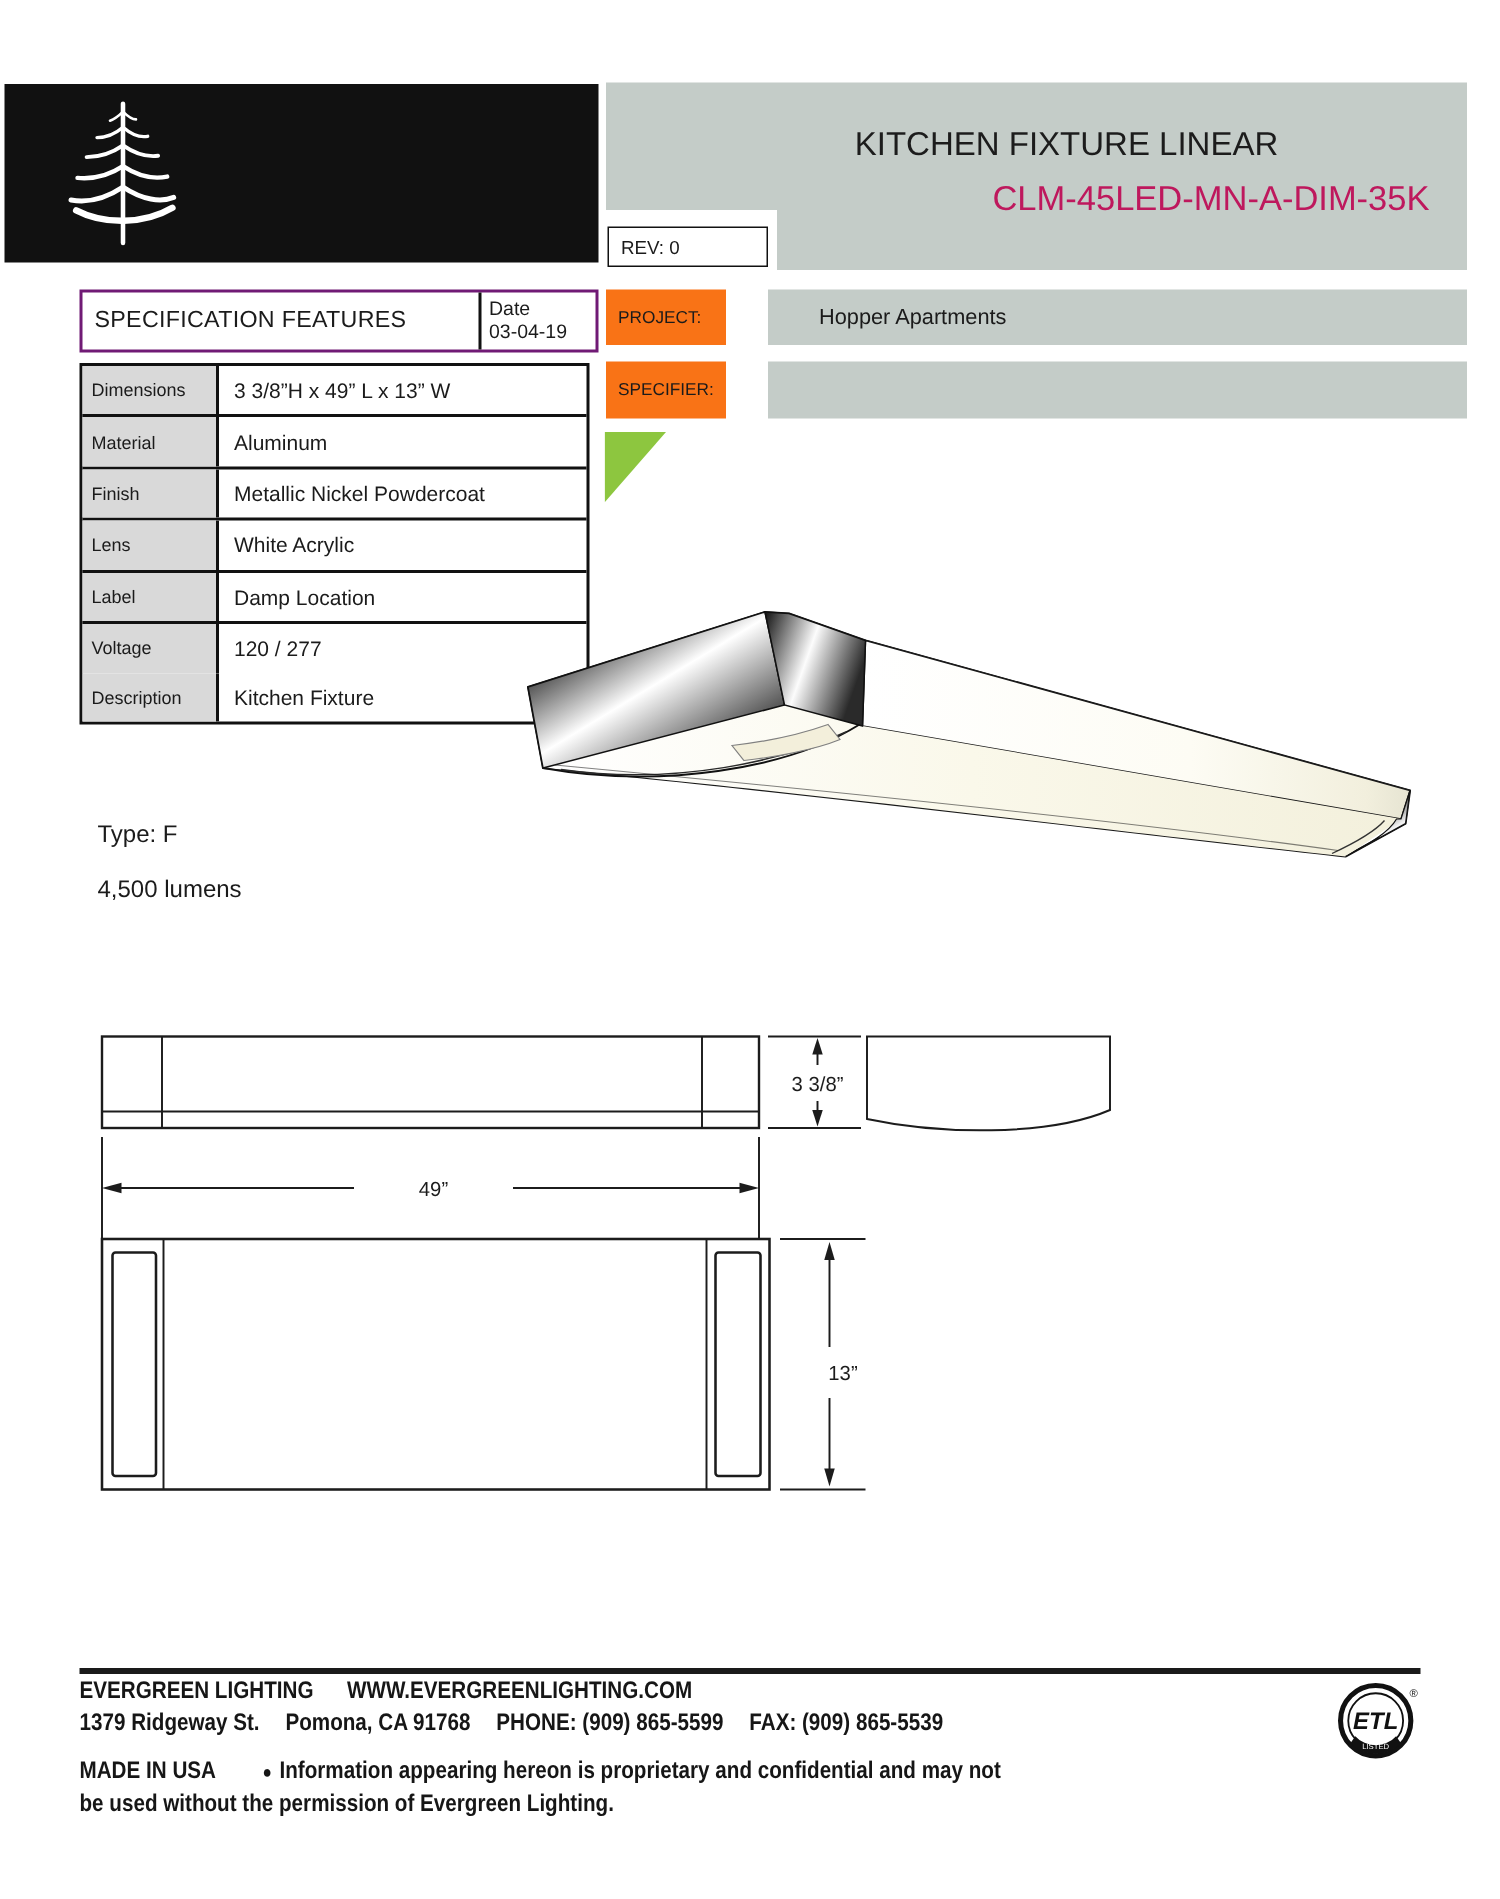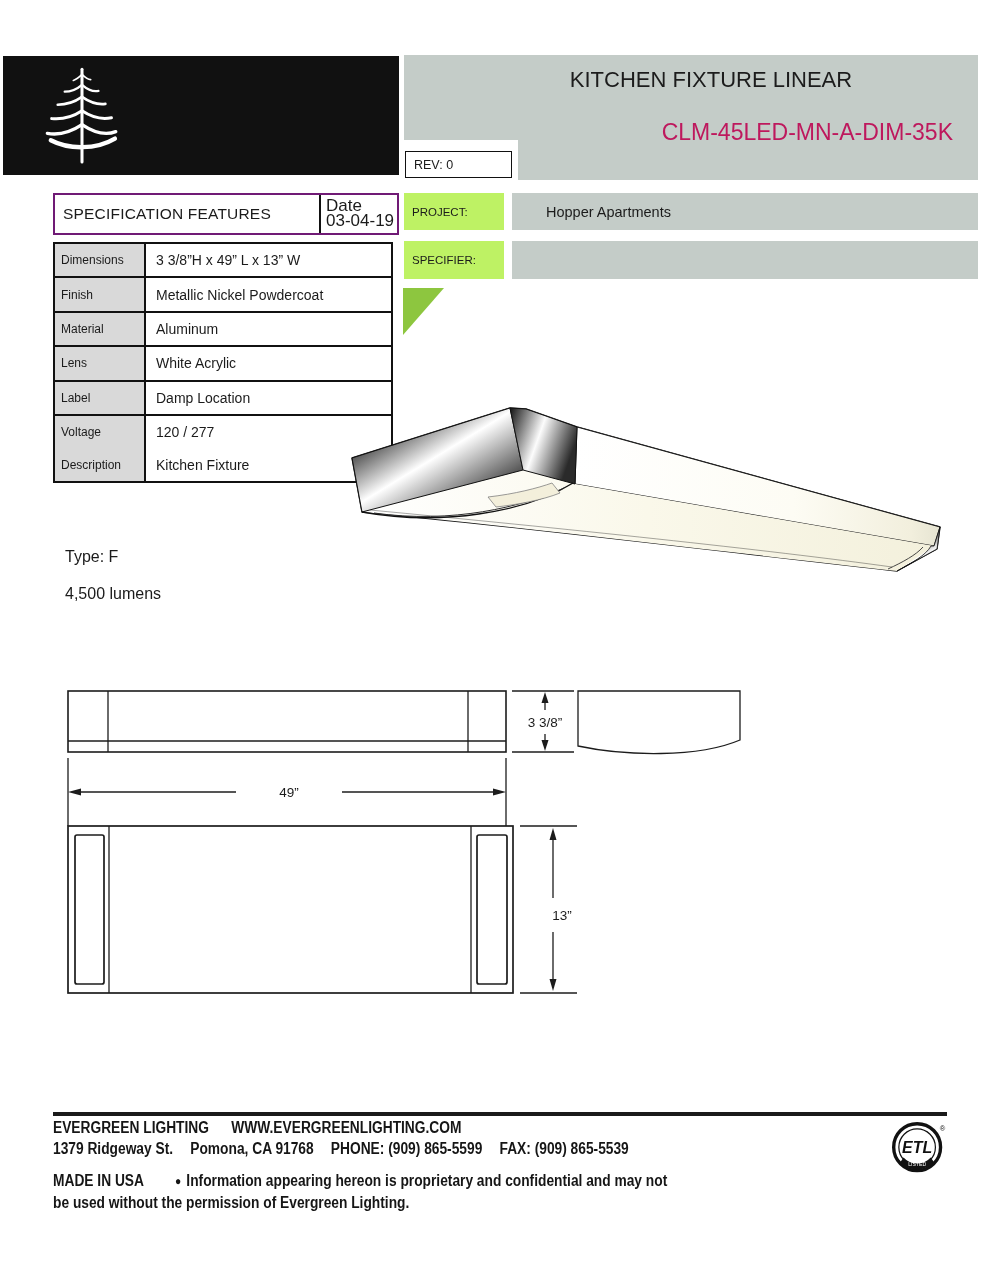--- a/index.html
+++ b/index.html
@@ -9,37 +9,37 @@
     margin:0 auto;
   }
   
   .logo-box{position:absolute;left:3px;top:56px;width:396px;height:119px;background:#111111;display:flex;align-items:center;}
   .tree{position:absolute;left:36px;top:8px;width:86px;height:104px;}
   .logo-text{position:absolute;left:131px;top:22px;color:#ffffff;}
   .logo-name{font-size:34px;letter-spacing:1px;line-height:36px;font-weight:400;}
   .logo-sub{font-size:25px;letter-spacing:12.5px;line-height:30px;font-weight:400;margin-top:2px;}
   
   .title-panel{position:absolute;left:404px;top:55px;width:574px;height:125px;background:#c4ccc8;}
-  .fixture-title{position:absolute;left:40px;right:0;top:12px;text-align:center;font-size:22px;color:#1c1c1c;}
+  .fixture-title{position:absolute;left:40px;right:0;top:28px;text-align:center;font-size:22px;color:#1c1c1c;}
   .fixture-model{position:absolute;right:25px;top:64px;font-size:23px;color:#be185d;}
   .rev-notch{position:absolute;left:404px;top:140px;width:114px;height:40px;background:#ffffff;}
   .rev-box{position:absolute;left:405px;top:151px;width:97px;height:25px;background:#ffffff;border:1.5px solid #111;
     display:flex;align-items:center;padding-left:8px;font-size:12.5px;}
-  .hrow-label{position:absolute;background:#bef264;width:100px;display:flex;align-items:center;padding-left:8px;font-size:11.5px;box-sizing:border-box;}
+  .hrow-label{position:absolute;background:#f97316;width:80px;display:flex;align-items:center;padding-left:8px;font-size:11.5px;box-sizing:border-box;}
   .hrow-value{position:absolute;background:#c4ccc8;width:466px;display:flex;align-items:center;padding-left:34px;font-size:14.5px;box-sizing:border-box;}
   .project-label{left:404px;top:193px;height:37px;}
   .project-value{left:512px;top:193px;height:37px;}
   .specifier-label{left:404px;top:241px;height:38px;}
   .specifier-value{left:512px;top:241px;height:38px;}
   .green-tri{position:absolute;left:403px;top:288px;width:41px;height:47px;background:#8dc63f;
     clip-path:polygon(0 0,100% 0,0 100%);}
   
   .spec-head{position:absolute;left:53px;top:193px;width:342px;height:38px;border:2px solid #701a75;display:flex;}
   .spec-head-title{flex:1;display:flex;align-items:center;padding-left:8px;font-size:15.5px;letter-spacing:.2px;}
-  .spec-head-date{width:71px;border-left:2px solid #111;padding:3px 0 0 5px;font-size:17px;line-height:15px;}
+  .spec-head-date{width:71px;border-left:2px solid #111;padding:3px 0 0 5px;font-size:13px;line-height:15px;}
   .spec-table{position:absolute;left:53px;top:242px;width:336px;height:237px;border:2px solid #111;display:flex;flex-direction:column;}
   .srow{flex:1;display:flex;}
   .srow .lab{width:91px;background:#d9d9d9;border-right:2px solid #111;display:flex;align-items:center;padding-left:6px;font-size:12px;box-sizing:border-box;}
   .srow .val{flex:1;display:flex;align-items:center;padding-left:10px;font-size:14px;}
   .sep{border-bottom:2px solid #111;}
   
   .render{position:absolute;left:340px;top:400px;width:610px;height:190px;}
   .type-label{position:absolute;left:65px;top:548px;font-size:16px;}
   .lumens-label{position:absolute;left:65px;top:585px;font-size:16px;}
   
@@ -102,26 +102,26 @@
       <div>03-04-19</div>
     </div>
   </div>
 
   <div class="spec-table">
     <div class="srow sep">
       <div class="lab">Dimensions</div>
       <div class="val">3 3/8”H x 49” L x 13” W</div>
     </div>
     <div class="srow sep">
+      <div class="lab">Material</div>
+      <div class="val">Aluminum</div>
+    </div>
+    <div class="srow sep">
       <div class="lab">Finish</div>
       <div class="val">Metallic Nickel Powdercoat</div>
-    </div>
-    <div class="srow sep">
-      <div class="lab">Material</div>
-      <div class="val">Aluminum</div>
     </div>
     <div class="srow sep">
       <div class="lab">Lens</div>
       <div class="val">White Acrylic</div>
     </div>
     <div class="srow sep">
       <div class="lab">Label</div>
       <div class="val">Damp Location</div>
     </div>
     <div class="srow">

